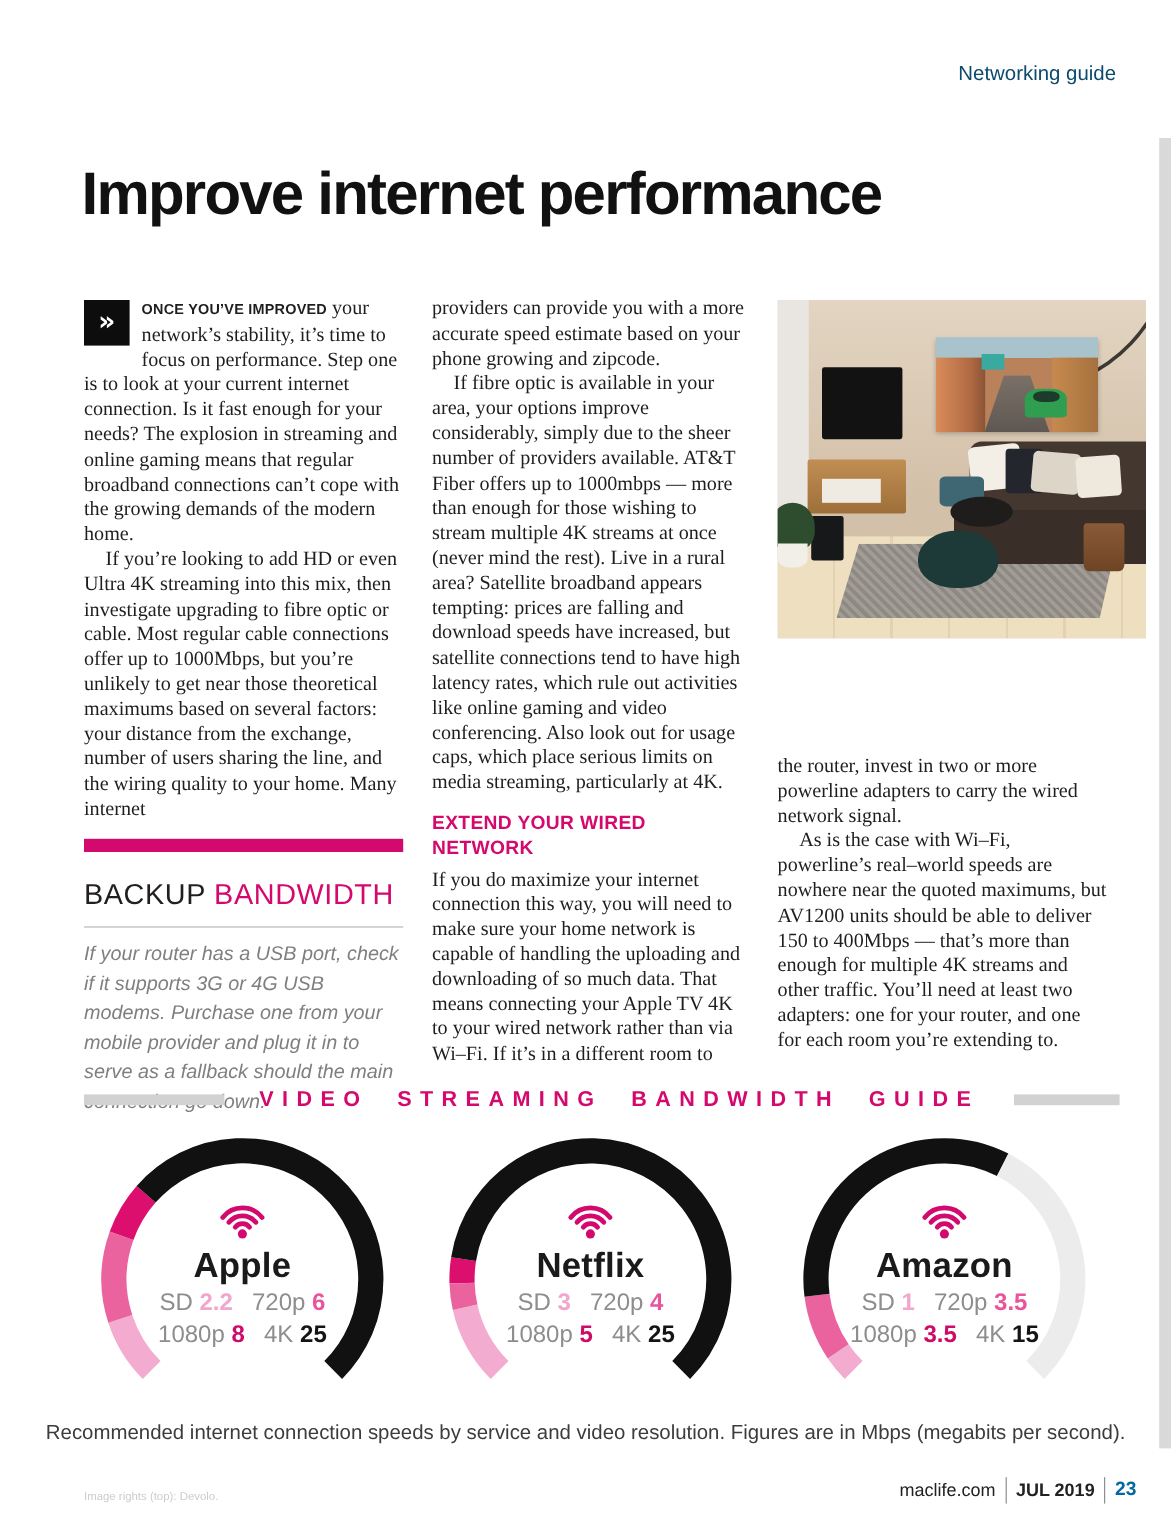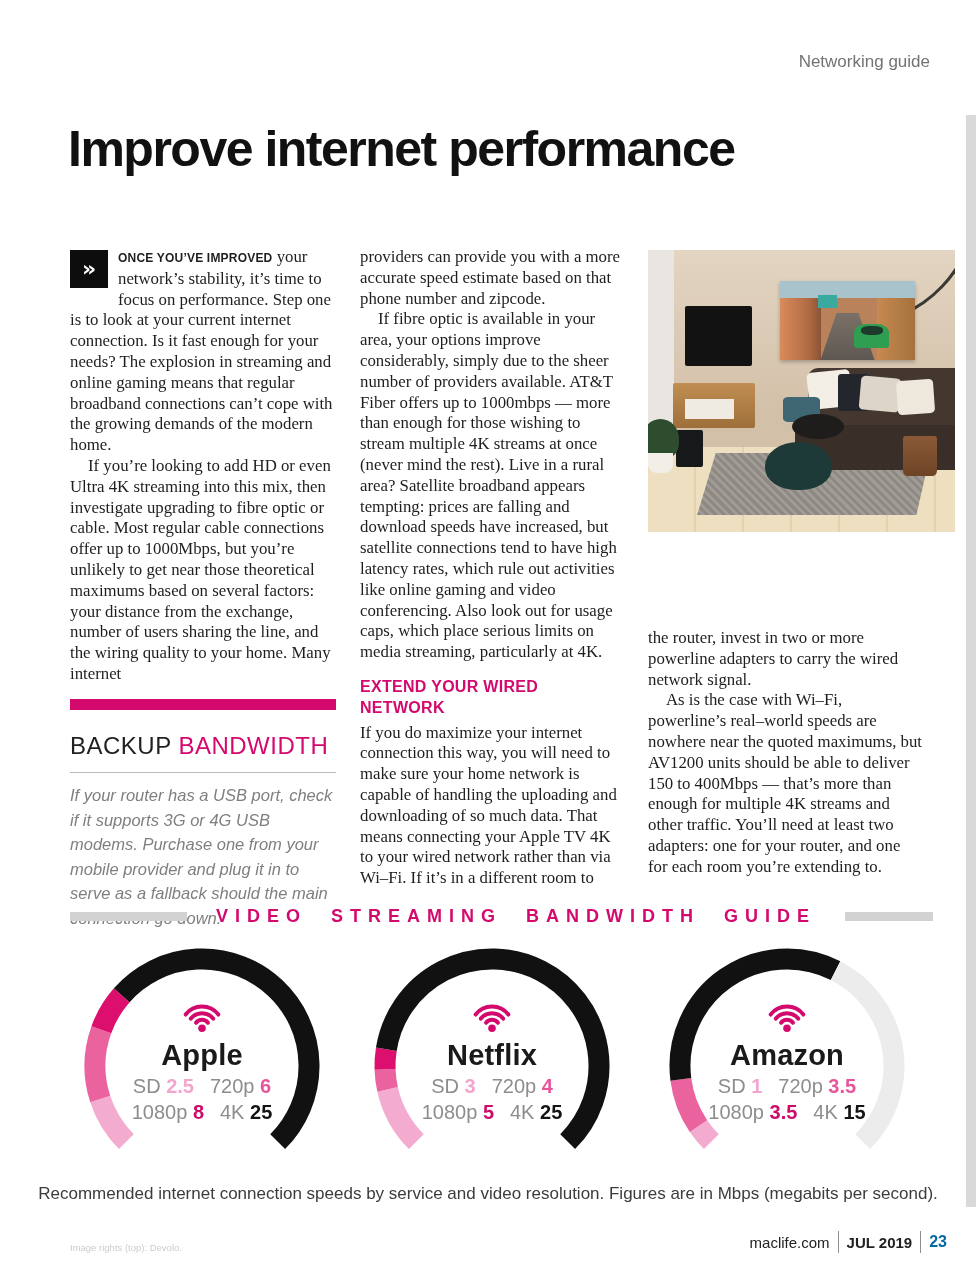--- a/index.html
+++ b/index.html
@@ -1,24 +1,24 @@
 <!DOCTYPE html>
 <html><head>
 <meta charset="utf-8">
 <style>
   html,body{margin:0;padding:0;background:#ffffff;}
   .page{position:relative;width:976px;height:1280px;background:#fff;overflow:hidden;
         font-family:"Liberation Sans",sans-serif;color:#1c1c1c;}
 
   .edge-strip{position:absolute;right:0;top:115px;width:10px;height:1092px;background:#d9d9d9;}
 
-  .kicker{position:absolute;top:52px;right:46px;font-size:17px;color:#737373;
+  .kicker{position:absolute;top:52px;right:46px;font-size:17px;color:#0c4a6e;
           font-family:"Liberation Sans",sans-serif;}
 
-  .title{position:absolute;left:68px;top:120px;font-size:50px;font-weight:700;color:#111;
+  .title{position:absolute;left:68px;top:132px;font-size:50px;font-weight:700;color:#111;
          letter-spacing:-1.5px;font-family:"Liberation Sans",sans-serif;}
   .subtitle{position:absolute;left:70px;top:194px;font-size:24px;color:#5c5c5c;
             font-family:"Liberation Sans",sans-serif;}
 
   .col{position:absolute;width:266px;font-family:"Liberation Serif",serif;
        font-size:16.8px;line-height:20.8px;color:#1e1e1e;text-align:left;}
   .col p{margin:0;}
   .col p.indent{text-indent:18px;}
   .col1{left:70px;top:247px;}
   .col2{left:360px;top:247px;}
@@ -131,21 +131,21 @@
   <div class="backup">
     <div class="backup-bar"></div>
     <div class="backup-h">
       <span>BACKUP</span><span class="pink"> BANDWIDTH</span>
     </div>
     <div class="backup-rule"></div>
     <div class="backup-body">If your router has a USB port, check if it supports 3G or 4G USB modems. Purchase one from your mobile provider and plug it in to serve as a fallback should the main connection go down.</div>
   </div>
 
   <div class="col col2">
-    <p>providers can provide you with a more accurate speed estimate based on that phone number and zipcode.</p>
+    <p>providers can provide you with a more accurate speed estimate based on your phone growing and zipcode.</p>
     <p class="indent">If fibre optic is available in your area, your options improve considerably, simply due to the sheer number of providers available. AT&amp;T Fiber offers up to 1000mbps — more than enough for those wishing to stream multiple 4K streams at once (never mind the rest). Live in a rural area? Satellite broadband appears tempting: prices are falling and download speeds have increased, but satellite connections tend to have high latency rates, which rule out activities like online gaming and video conferencing. Also look out for usage caps, which place serious limits on media streaming, particularly at 4K.</p>
     <p class="subhead">EXTEND YOUR WIRED NETWORK</p>
     <p>If you do maximize your internet connection this way, you will need to make sure your home network is capable of handling the uploading and downloading of so much data. That means connecting your Apple TV 4K to your wired network rather than via Wi–Fi. If it’s in a different room to</p>
   </div>
 
   <div class="photo">
     <div class="ph-sidewall"></div>
     <div class="ph-wall"></div>
     <div class="ph-floor"></div>
     <div class="ph-rug"></div>
@@ -200,21 +200,21 @@
       <svg class="wifi" width="46" height="36" viewBox="0 0 48 38">
         <g fill="none" stroke="#d4096e" stroke-width="4.2" stroke-linecap="round">
           <path d="M 6.7 18.5 A 22 22 0 0 1 41.3 18.5"></path>
           <path d="M 12.2 22.8 A 15 15 0 0 1 35.8 22.8"></path>
           <path d="M 17.7 27.1 A 8 8 0 0 1 30.3 27.1"></path>
         </g>
         <circle cx="24" cy="33" r="4" fill="#d4096e"></circle>
       </svg>
       <div class="gname">Apple</div>
       <div class="gline l1">
-            <span class="pair"><span class="glabel">SD </span><span class="gval v-sd">2.5</span></span>
+            <span class="pair"><span class="glabel">SD </span><span class="gval v-sd">2.2</span></span>
             <span class="pair"><span class="glabel">720p </span><span class="gval v-720">6</span></span>
           </div>
       <div class="gline l2">
             <span class="pair"><span class="glabel">1080p </span><span class="gval v-1080">8</span></span>
             <span class="pair"><span class="glabel">4K </span><span class="gval v-4k">25</span></span>
           </div>
     </div>
   </div>
       <div class="gauge g1">
     <svg class="dial" width="240" height="240" viewBox="0 0 240 240">

